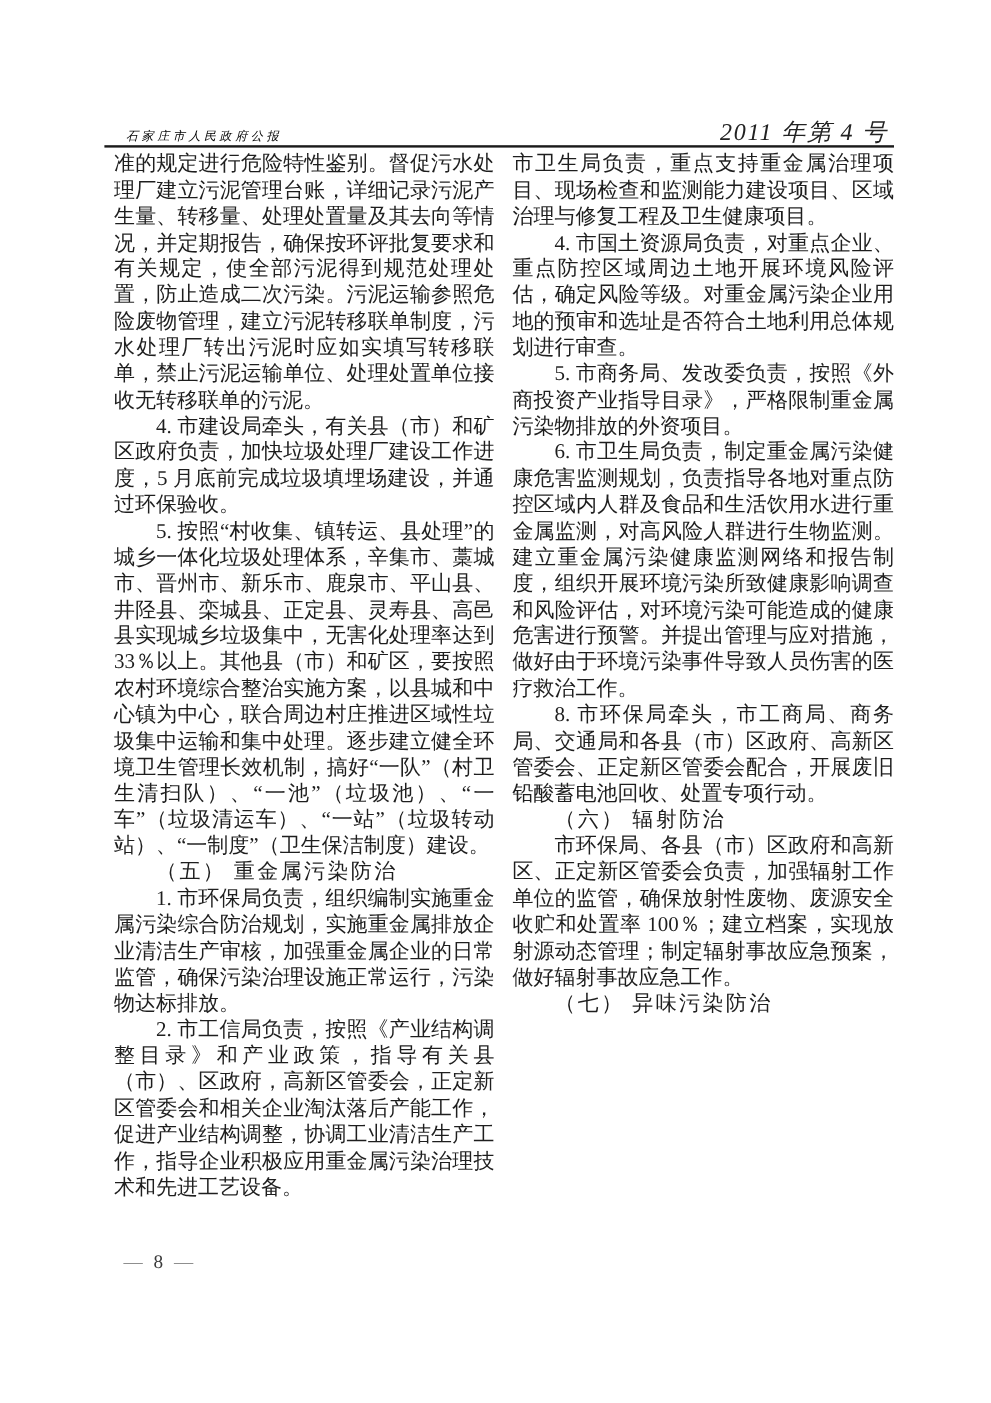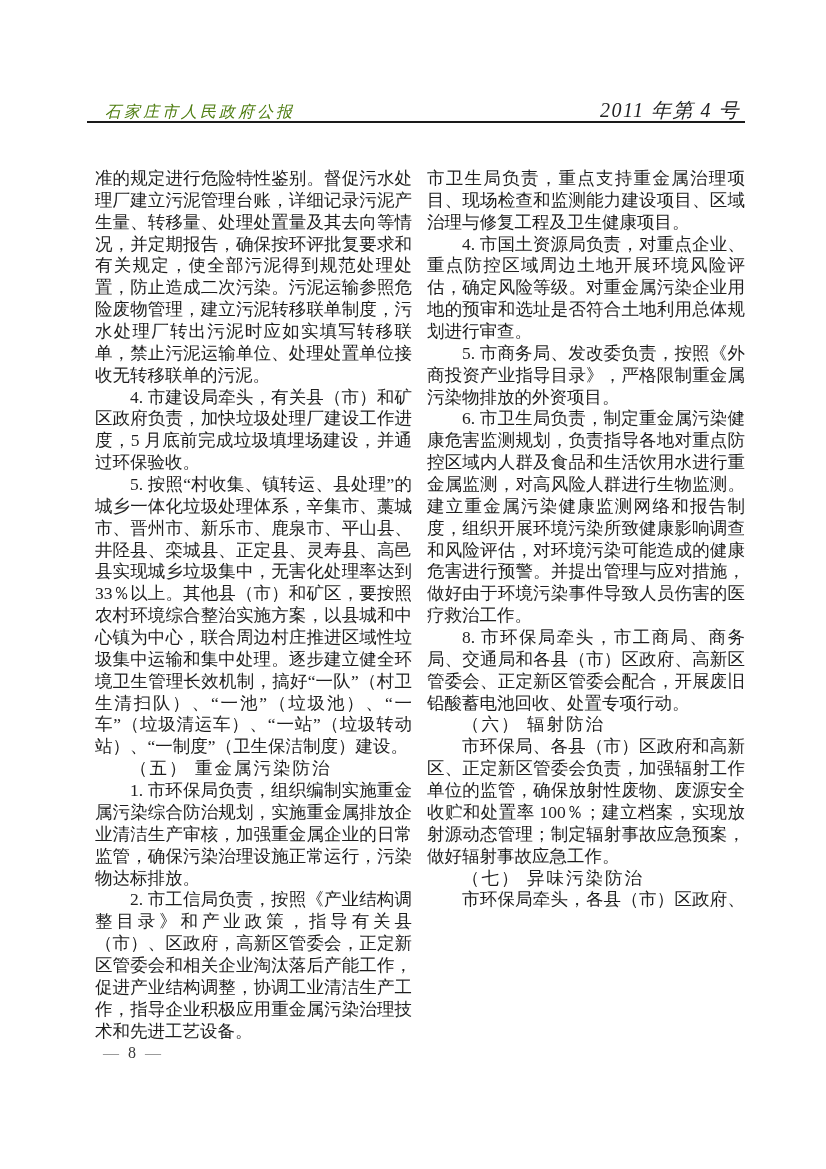--- a/index.html
+++ b/index.html
@@ -20,23 +20,23 @@
     position: absolute;
     top: 97px;
     left: 105px;
     width: 635px;
     display: flex;
     justify-content: space-between;
     align-items: baseline;
   }
   .gazette-title {
     font-style: italic;
-    font-size: 16px;
+    font-size: 10px;
     letter-spacing: 3px;
-    color: #4d7c0f;
+    color: #000000;
     white-space: nowrap;
   }
   .issue-label {
     font-size: 20px;
     letter-spacing: 1.5px;
     font-style: italic;
     color: #222222;
     white-space: nowrap;
   }
   .header-rule {
@@ -47,21 +47,20 @@
     height: 2px;
     background: #1a1a1a;
   }
   .columns {
     position: absolute;
     top: 126px;
     left: 95px;
     width: 650px;
     display: flex;
     justify-content: space-between;
-    margin-top: 42px;
   }
   .column {
     width: 317px;
     font-size: 17.5px;
     line-height: 21.86px;
     text-align: justify;
     text-justify: inter-character;
   }
   .column.right { width: 318px; }
   .block { margin: 0; padding: 0; }
@@ -110,21 +109,20 @@
       </div>
     <div class="column right">
         <p class="block continued">市卫生局负责，重点支持重金属治理项目、现场检查和监测能力建设项目、区域治理与修复工程及卫生健康项目。</p>
         <p class="block paragraph">4. 市国土资源局负责，对重点企业、重点防控区域周边土地开展环境风险评估，确定风险等级。对重金属污染企业用地的预审和选址是否符合土地利用总体规划进行审查。</p>
         <p class="block paragraph">5. 市商务局、发改委负责，按照《外商投资产业指导目录》，严格限制重金属污染物排放的外资项目。</p>
         <p class="block paragraph">6. 市卫生局负责，制定重金属污染健康危害监测规划，负责指导各地对重点防控区域内人群及食品和生活饮用水进行重金属监测，对高风险人群进行生物监测。建立重金属污染健康监测网络和报告制度，组织开展环境污染所致健康影响调查和风险评估，对环境污染可能造成的健康危害进行预警。并提出管理与应对措施，做好由于环境污染事件导致人员伤害的医疗救治工作。</p>
         <p class="block paragraph">8. 市环保局牵头，市工商局、商务局、交通局和各县（市）区政府、高新区管委会、正定新区管委会配合，开展废旧铅酸蓄电池回收、处置专项行动。</p>
         <p class="block heading">（六） 辐射防治</p>
         <p class="block paragraph">市环保局、各县（市）区政府和高新区、正定新区管委会负责，加强辐射工作单位的监管，确保放射性废物、废源安全收贮和处置率 100％；建立档案，实现放射源动态管理；制定辐射事故应急预案，做好辐射事故应急工作。</p>
         <p class="block heading">（七） 异味污染防治</p>
-        <p class="block cutoff">市环保局牵头，各县（市）区政府、</p>
       </div>
   </div>
 
   <div class="footer">
     <span class="dash">—</span>
     <span class="num">8</span>
     <span class="dash">—</span>
   </div>
 
 </div>

